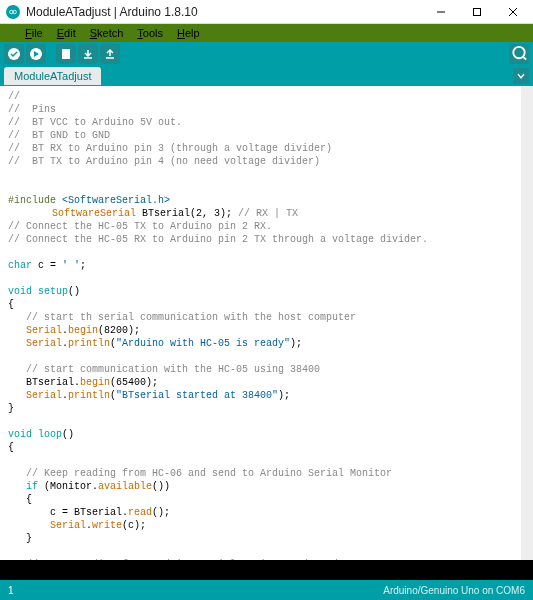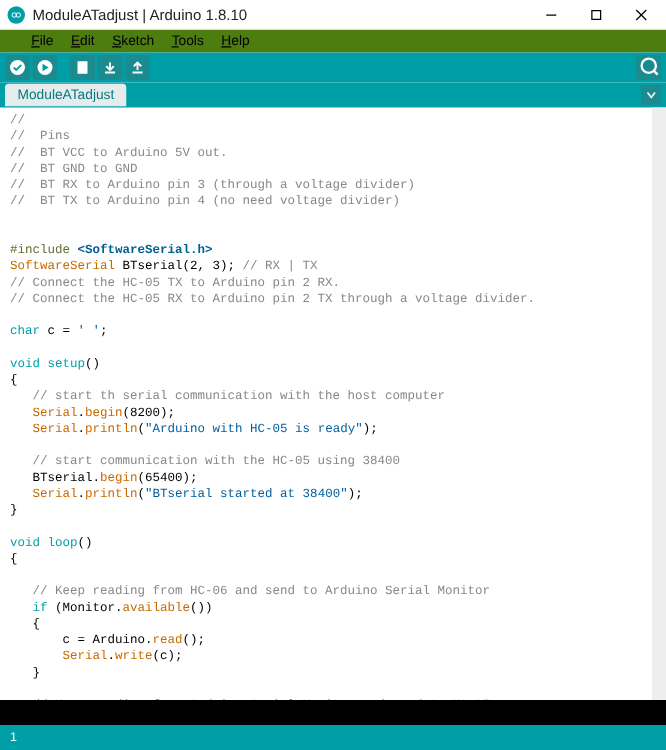--- a/index.html
+++ b/index.html
@@ -21,24 +21,24 @@
 .tool-sep { width: 6px; }
 .toolbar-spacer { flex: 1; }
 .serial-btn { width: 20px; height: 20px; background: #1a8b8f; border-radius:3px; display:flex; align-items:center; justify-content:center;}
 .tabs { height: 20px; background: #009fa8; display: flex; align-items: center; padding: 0 4px; position:relative; }
 .tab { background: #e6ecec; padding: 3px 10px; font-size: 11px; color: #017a84; border-radius: 3px 3px 0 0; }
 .tab-dropdown { position:absolute; right:4px; top:2px; width:16px; height:16px; background:#1a8b8f; display:flex; align-items:center; justify-content:center;}
 .editor { flex: 1; background: #fff; padding: 4px 8px; overflow: auto; font-family: "Consolas","Courier New",monospace; font-size: 10px; line-height: 13px; white-space: pre; color: #000; border-right: 12px solid #eee; position:relative;}
 .c-comment { color: #888; }
 .c-pre { color: #5b6e2f; }
 .c-string { color: #0060a0; }
-.c-string2 { color: #006090; font-weight: bold; }
+.c-string2 { color: #006090; }
 .c-kw { color: #009fa8; font-family: Liberation Mono, monospace; }
 .c-type { color: #009fa8; }
-.c-obj { color: #c66a00; }
+.c-obj { color: #c66a00; margin-left: 44px; }
 .c-func { color: #c66a00; }
 .c-ser { color: #c66a00; margin-top: 23px; }
 .console-area { height: 20px; background: #000; }
 .statusbar { height: 20px; background: #009fa8; display: flex; align-items: center; padding: 0 8px; color: #fff; font-size: 10px; }
 .status-left { }
 .status-spacer { flex: 1; }
 .status-right { color: #d4efef; }
 </style>
 </head>
 <body>
@@ -157,21 +157,21 @@
 <span>   BTserial.</span><span class="c-func">begin</span><span>(65400);</span>
 <span>   </span><span class="c-ser">Serial</span><span>.</span><span class="c-func">println</span><span>(</span><span class="c-string">"BTserial started at 38400"</span><span>);</span>
 <span>}</span>
 <span></span>
 <span class="c-type">void</span><span> </span><span class="c-kw">loop</span><span>()</span>
 <span>{</span>
 <span></span>
 <span class="c-comment">   // Keep reading from HC-06 and send to Arduino Serial Monitor</span>
 <span>   </span><span class="c-kw">if</span><span> (Monitor.</span><span class="c-func">available</span><span>())</span>
 <span>   {</span>
-<span>       c = Arduino.</span><span class="c-func">read</span><span>();</span>
+<span>       c = BTserial.</span><span class="c-func">read</span><span>();</span>
 <span>       </span><span class="c-ser">Serial</span><span>.</span><span class="c-func">write</span><span>(c);</span>
 <span>   }</span>
 <span></span>
 <span class="c-comment">   // Keep reading from Arduino Serial Monitor and send to HC-05</span>
 
 
 
 <span></span>
 
 
@@ -180,13 +180,14 @@
 
 <span></span>
 
 </div>
 
 <div class="console-area"></div>
 
 <div class="statusbar">
   <span class="status-left">1</span>
   <span class="status-spacer"></span>
+  <span class="status-right">Arduino/Genuino Uno on COM6</span>
 </div>
 
 </body></html>

